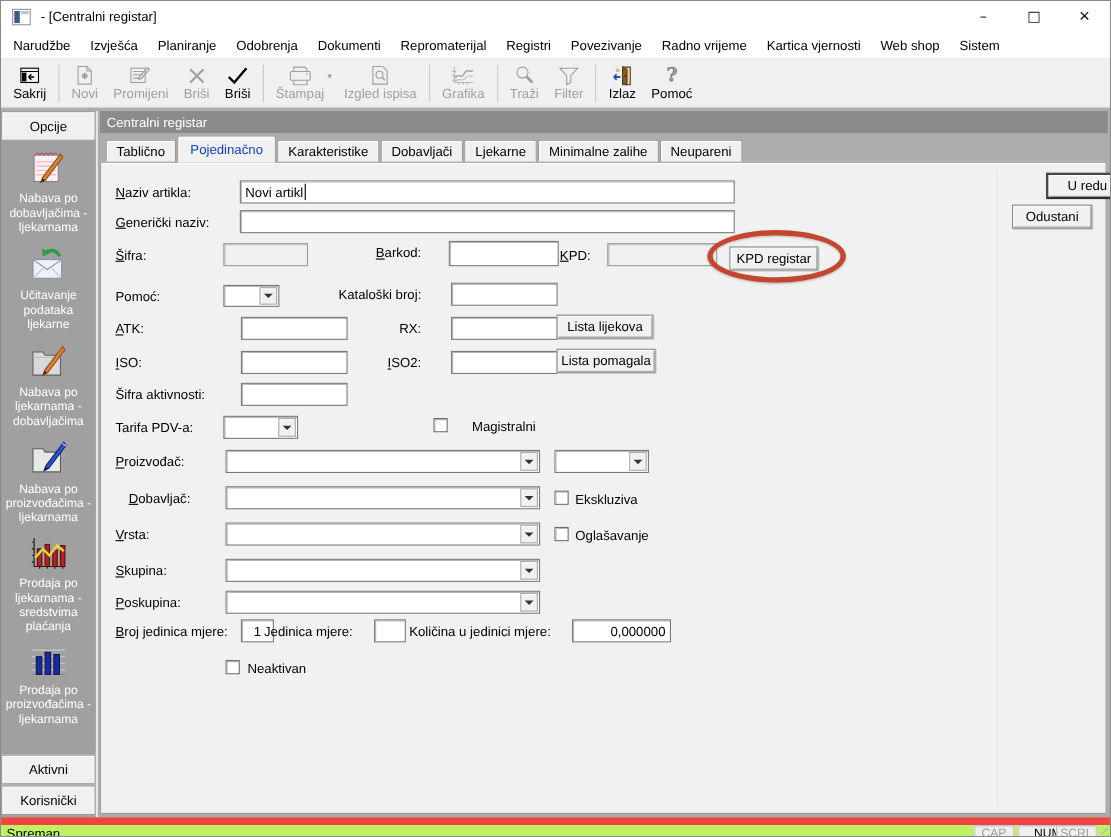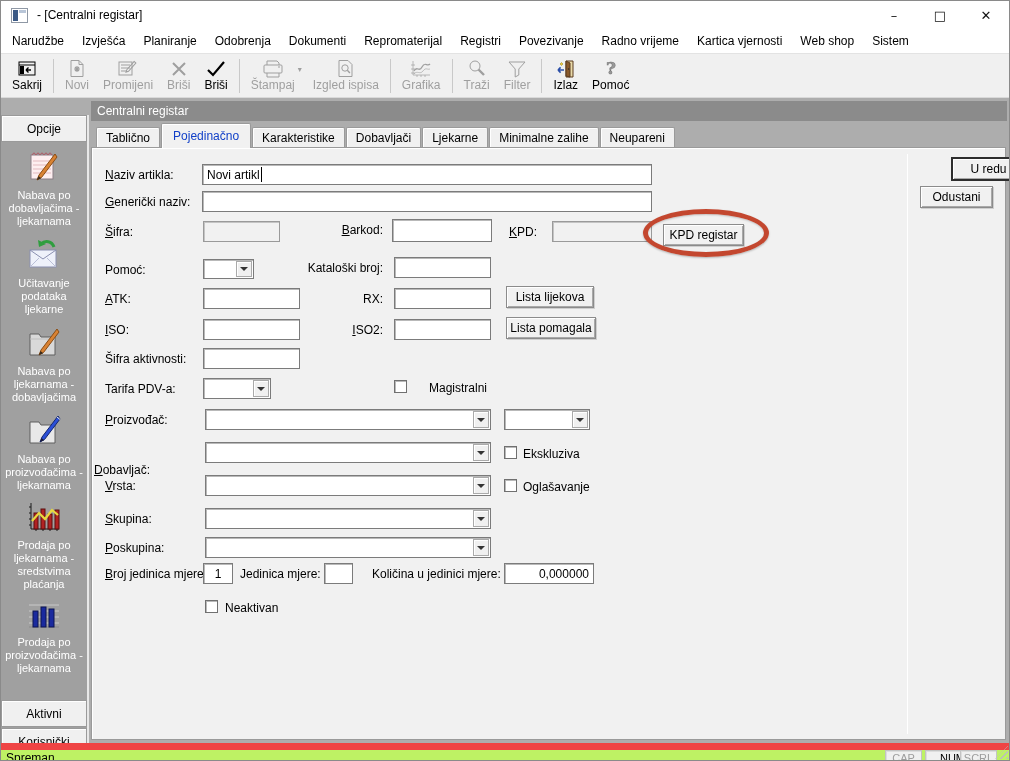--- a/index.html
+++ b/index.html
@@ -27,40 +27,40 @@
   .tb-btn .tb-lbl { font-size:12px; line-height:13px; margin-top:1px; white-space:nowrap; }
   .tb-btn.disabled { color:#9f9f9f; }
   .tb-sep { width:1px; background:#c9c9c9; margin:2px 4px; }
   .tb-drop { display:flex; align-items:flex-start; padding-top:8px; color:#9f9f9f; font-size:8px; margin:0 4px 0 -4px; }
   svg.ico { display:block; }
 
   
   .workspace { position:absolute; left:0; top:97px; width:1010px; height:647px; background:#adadad; }
 
   
-  .sidebar { position:absolute; left:0; top:17px; width:88px; height:644px; background:#a0a0a0; border-right:2px solid #e8e8e8; }
+  .sidebar { position:absolute; left:0; top:3px; width:88px; height:644px; background:#a0a0a0; border-right:2px solid #e8e8e8; }
   .sb-head, .sb-foot { position:absolute; left:0; width:86px; height:27px; background:#f0f0f0; border:1px solid #9a9a9a; box-shadow:inset 1px 1px 0 #fff; display:flex; align-items:center; justify-content:center; font-size:12px; }
   .sb-head { top:0; }
   .sb-panel { position:absolute; left:0; top:27px; width:86px; bottom:63px; background:#a0a0a0; overflow:hidden; display:flex; flex-direction:column; align-items:center; padding-top:7px; }
   .sb-item { display:flex; flex-direction:column; align-items:center; margin-bottom:9px; width:100%; }
   .sb-item .sb-lbl { color:#fff; font-size:11px; line-height:13px; text-align:center; margin-top:3px; padding:0 1px; }
   .aktivni-btn { bottom:32px; }
   .korisnicki-btn { bottom:4px; }
 
   
   .caption { position:absolute; left:90px; top:3px; width:916px; height:20px; background:#8b8b8b; color:#fff; font-size:12px; display:flex; align-items:center; padding-left:6px; }
   .tabs { position:absolute; left:90px; top:23px; width:916px; height:26px; display:flex; align-items:flex-end; padding-left:5px; }
   .tab { background:#f0f0f0; border:1px solid #9a9a9a; border-bottom:none; border-radius:2px 2px 0 0; padding:3px 9px 3px; margin-right:1px; font-size:12px; position:relative; top:1px; height:21px; box-shadow:inset 1px 1px 0 #fff; }
   .tab.active { height:25px; top:1px; z-index:3; color:#1240c8; padding:5px 11px 3px; background:#f1f1f1; }
   .page { position:absolute; left:90px; top:49px; width:915px; height:593px; background:#f1f1f1; border:1px solid #9a9a9a; box-shadow:inset 1px 1px 0 #fff; z-index:2; }
 
   
   .lbl { position:absolute; font-size:12px; white-space:nowrap; }
   .rlbl { position:absolute; font-size:12px; white-space:nowrap; text-align:right; }
-  .field, .tinput { position:absolute; background:#fff; border:1px solid #7b7b7b; box-shadow:inset 1px 1px 0 #b9b9b9; font-family:"Liberation Sans","DejaVu Sans",sans-serif; font-size:12px; padding:0 4px; height:21px; }
+  .field, .tinput { position:absolute; background:#fff; border:1px solid #7b7b7b; box-shadow:inset 1px 1px 0 #b9b9b9; font-family:"Liberation Sans","DejaVu Sans",sans-serif; font-size:12px; padding:0 4px; height:21px;margin-left:16px; }
   input.field { outline:none; }
   .tinput { display:flex; align-items:center; }
   .caret { width:1px; height:15px; background:#000; margin-left:1px; }
   .dfield { position:absolute; background:#f1f1f1; border:1px solid #9a9a9a; box-shadow:inset 1px 1px 0 #c4c4c4; height:21px; }
   .combo { position:absolute; background:#fff; border:1px solid #7b7b7b; box-shadow:inset 1px 1px 0 #b9b9b9; height:21px; }
   .combo .arrow { position:absolute; right:1px; top:1px; bottom:1px; width:16px; background:#f0f0f0; border:1px solid #aaa; box-shadow:inset 1px 1px 0 #fff; display:flex; align-items:center; justify-content:center; }
   .combo .arrow::after { content:""; border:4px solid transparent; border-top:4px solid #333; margin-top:4px; }
   .btn3d { position:absolute; background:#f1f1f1; border:1px solid #8b8b8b; box-shadow:inset 1px 1px 0 #fff, inset -1px -1px 0 #a9a9a9, 1px 1px 0 #cfcfcf; font-size:12px; display:flex; align-items:center; justify-content:center; font-family:"Liberation Sans","DejaVu Sans",sans-serif; }
   .btn3d.default { border:1px solid #2e2e2e; box-shadow:0 0 0 1px #2e2e2e, inset 1px 1px 0 #fff, inset -1px -1px 0 #a9a9a9; }
   .cb { position:absolute; width:13px; height:13px; background:#fff; border:1px solid #707070; box-shadow:inset 1px 1px 0 #b9b9b9; }
@@ -380,21 +380,21 @@
       <div class="lbl" style="left:337px; top:233px;">Magistralni</div>
 
       <div class="lbl" style="left:13px; top:265px;"><u>P</u>roizvođač:</div>
       <div class="combo" style="left:113px; top:261px; width:286px;">
           <span class="arrow"></span>
         </div>
       <div class="combo" style="left:412px; top:261px; width:86px;">
           <span class="arrow"></span>
         </div>
 
-      <div class="lbl" style="left:2px; top:298px;margin-top:17px;"><u>D</u>obavljač:</div>
+      <div class="lbl" style="left:25px; top:298px;"><u>D</u>obavljač:</div>
       <div class="combo" style="left:113px; top:294px; width:286px;">
           <span class="arrow"></span>
         </div>
       <span class="cb" style="left:300px; top:298px; left:412px;"></span>
       <div class="lbl" style="left:431px; top:299px;">Ekskluziva</div>
 
       <div class="lbl" style="left:13px; top:331px;"><u>V</u>rsta:</div>
       <div class="combo" style="left:113px; top:327px; width:286px;">
           <span class="arrow"></span>
         </div>

